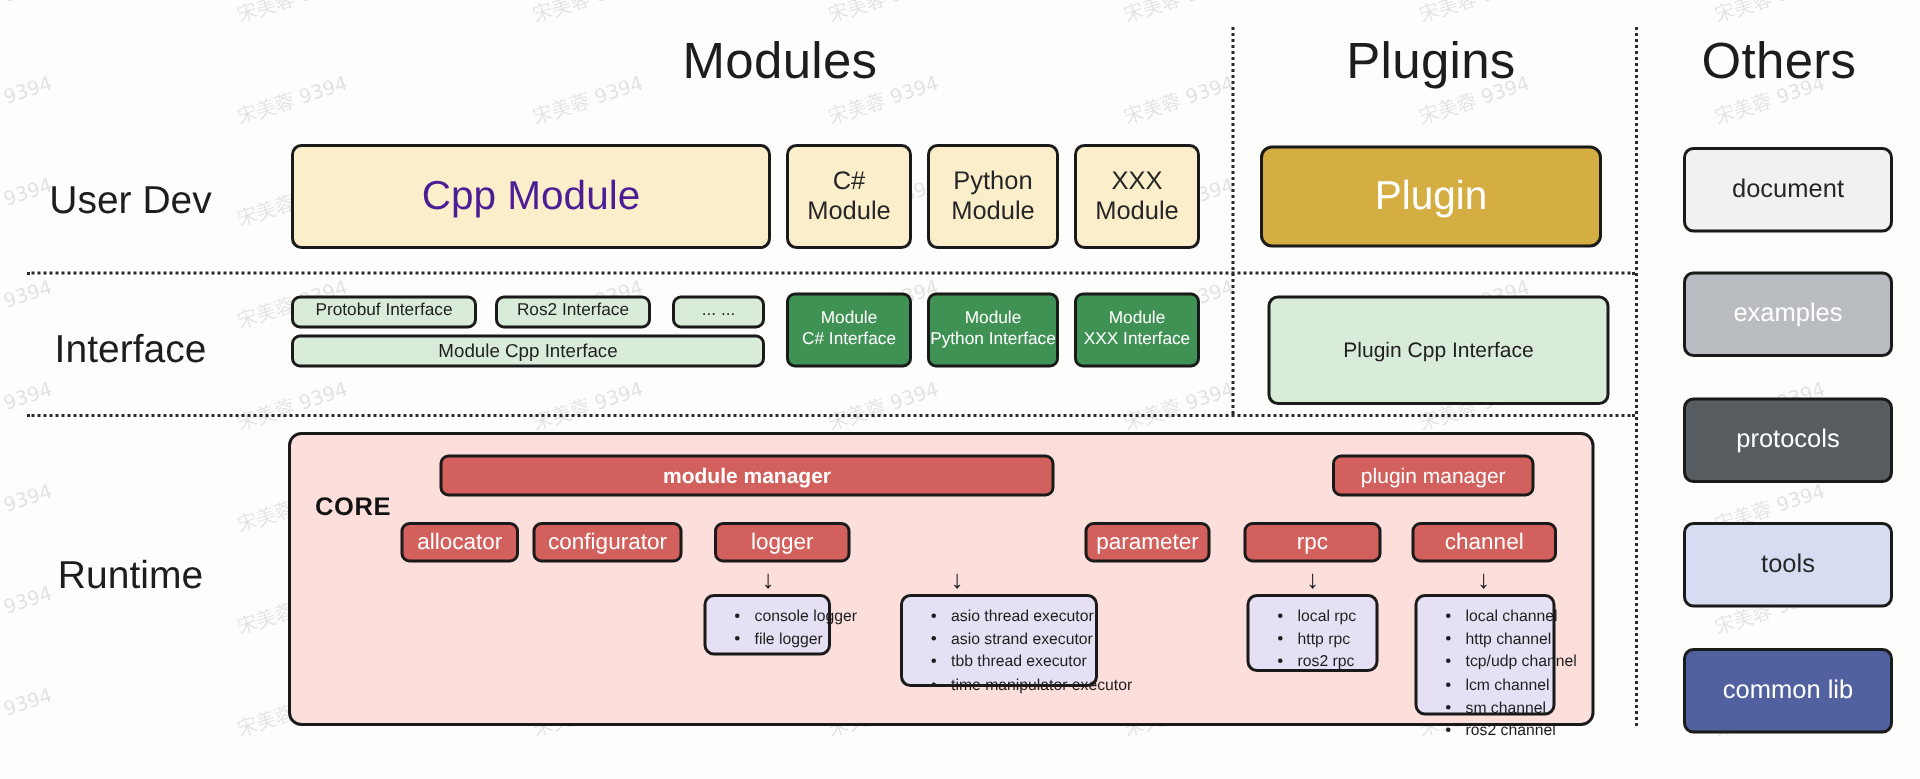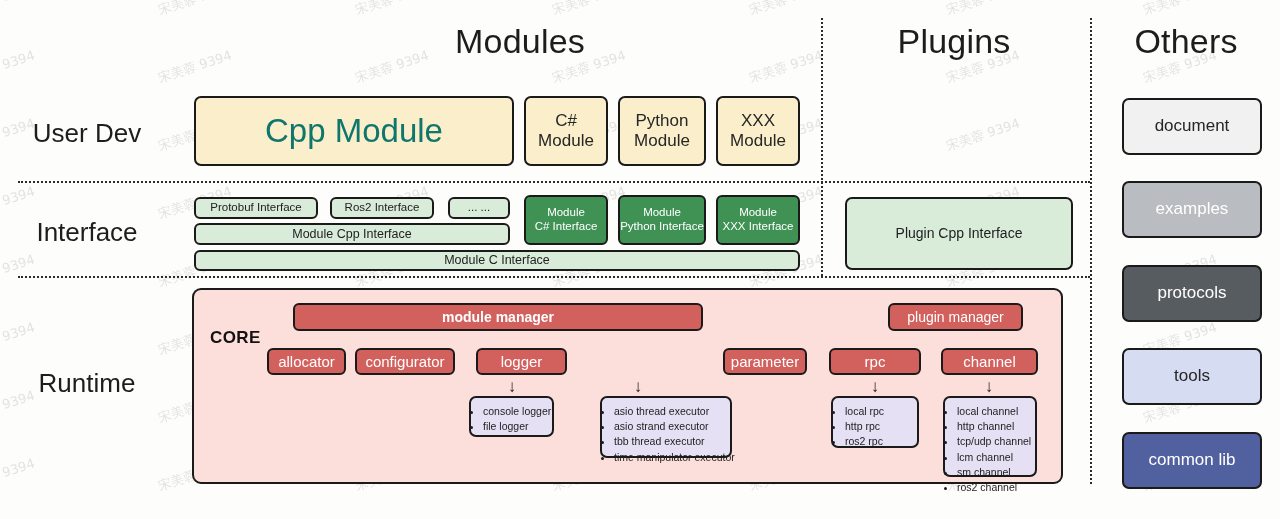--- a/index.html
+++ b/index.html
@@ -66,21 +66,21 @@
     border-radius:7px;
     display:flex;
     align-items:center;
     justify-content:center;
     text-align:center;
     line-height:1.18;
     white-space:pre-line;
   }
 
   
-  .mod{background:#fbeecb;color:#0f766e;font-size:33px;}
+  .mod{background:#fbeecb;color:#4c1d95;font-size:27px;}
   .mod-sm{background:#fbeecb;color:#262626;font-size:17px;}
 
   
   .plugin{background:#d4ae43;color:#ffffff;font-size:27px;border-radius:8px;}
 
   
   .iface-light{background:#d8ecd9;color:#212121;font-size:11.5px;border-radius:6px;}
   .iface-light-md{background:#d8ecd9;color:#212121;font-size:12.5px;border-radius:6px;}
   .iface-dark{background:#3f9254;color:#ffffff;font-size:11.5px;border-radius:6px;}
   .iface-plugin{background:#d8ecd9;color:#212121;font-size:14px;border-radius:7px;}
@@ -110,21 +110,21 @@
   }
   .red{
     background:#d2605d;color:#ffffff;font-size:15px;border-radius:6px;
   }
   .red-bar{
     background:#d2605d;color:#ffffff;font-size:14px;border-radius:6px;
   }
   .detail{
     position:absolute;box-sizing:border-box;
     background:#e5e0f4;border:2px solid #1a1a1a;border-radius:7px;
-    padding:6px 8px 6px 0;
+    padding:6px 8px 6px 20px;
     color:#1d1d1d;font-size:10.5px;line-height:1.45;
   }
   .detail ul{margin:0;padding:0 0 0 12px;list-style:disc;}
   .detail li{margin:0;padding:0;white-space:nowrap;}
 
   
   .arrow{
     position:absolute;
     width:14px;height:20px;
     color:#1a1a1a;
@@ -221,26 +221,26 @@
   <div class="vdiv" id="vdiv-1"></div>
   <div class="vdiv" id="vdiv-2"></div>
 
   <div class="box mod" style="left:194px;top:96px;width:320px;height:70px;">Cpp Module</div>
   <div class="box mod-sm" style="left:524px;top:96px;width:84px;height:70px;">C#
 Module</div>
   <div class="box mod-sm" style="left:618px;top:96px;width:88px;height:70px;">Python
 Module</div>
   <div class="box mod-sm" style="left:716px;top:96px;width:84px;height:70px;">XXX
 Module</div>
+  <div class="box plugin" style="left:840px;top:97px;width:228px;height:68px;">Plugin</div>
 
   <div class="box iface-light" style="left:194px;top:197px;width:124px;height:22px;">Protobuf Interface</div>
   <div class="box iface-light" style="left:330px;top:197px;width:104px;height:22px;">Ros2 Interface</div>
   <div class="box iface-light" style="left:448px;top:197px;width:62px;height:22px;">... ...</div>
   <div class="box iface-light-md" style="left:194px;top:223px;width:316px;height:22px;">Module Cpp Interface</div>
-  <div class="box iface-light-md" style="left:194px;top:250px;width:606px;height:21px;">Module C Interface</div>
 
   <div class="box iface-dark" style="left:524px;top:195px;width:84px;height:50px;">Module
 C# Interface</div>
   <div class="box iface-dark" style="left:618px;top:195px;width:88px;height:50px;">Module
 Python Interface</div>
   <div class="box iface-dark" style="left:716px;top:195px;width:84px;height:50px;">Module
 XXX Interface</div>
 
   <div class="box iface-plugin" style="left:845px;top:197px;width:228px;height:73px;">Plugin Cpp Interface</div>
 

